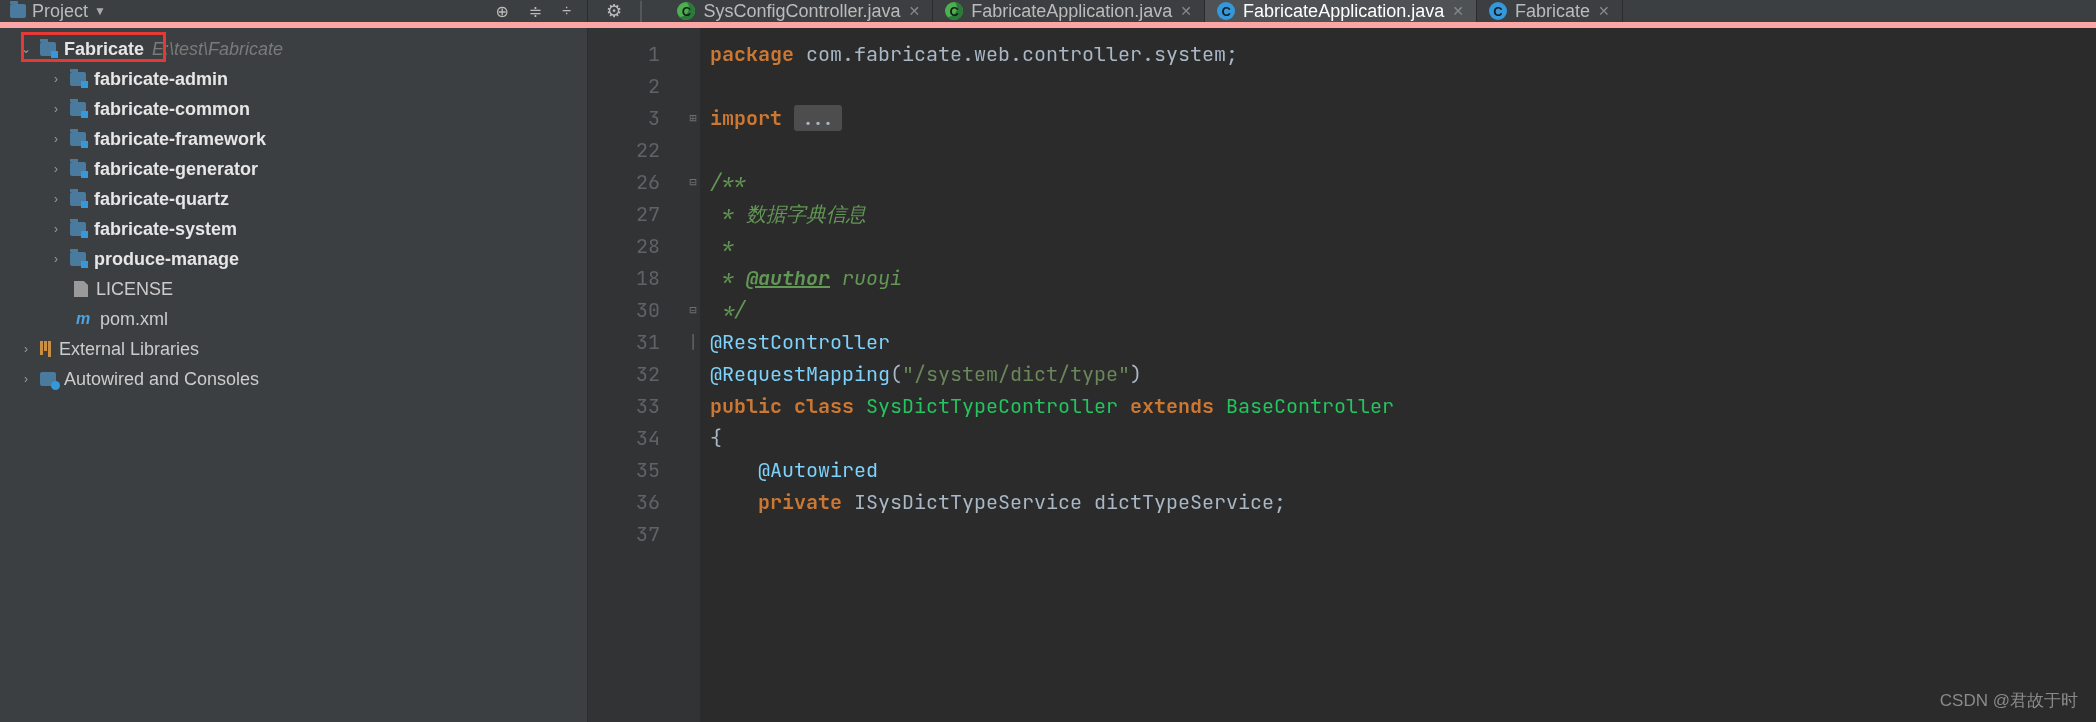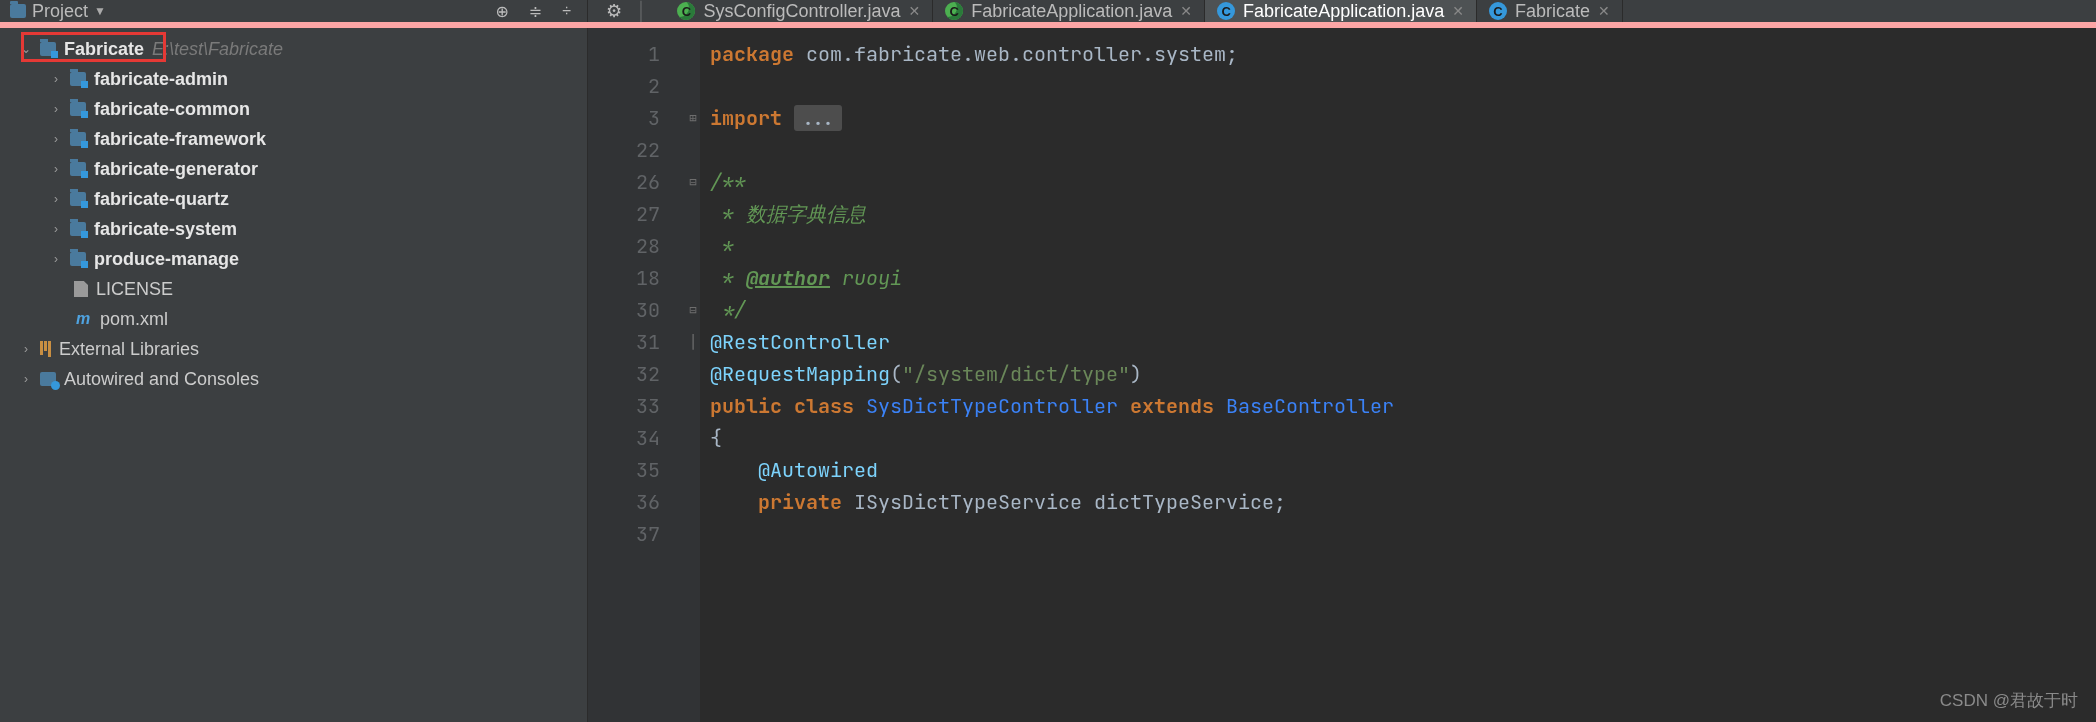--- a/index.html
+++ b/index.html
@@ -138,21 +138,21 @@
     padding:10px 0 0 10px; white-space:pre; color:#a9b7c6;
   }
   .code div { height:32px; }
   .kw { color:#cc7832;font-weight:bold; }
   .pkg { color:#a9b7c6; }
   .cmt { color:#629755; font-style:italic; }
   .doclink { color:#629755; font-style:italic; text-decoration:underline; font-weight:bold; }
   .ann { color:#7dd3fc; }
   .str { color:#6a8759; }
   .type { color:#a9b7c6; }
-  .cls { color:#3b82f6; }
+  .cls { color:#22c55e; }
   .ellipsis-box{
     background:#4d4d4d; color:#a9b7c6; padding:0 6px; border-radius:3px; font-style:normal;
   }
 
   .watermark{
     position:absolute; right:18px; bottom:10px; color:#8a8a8a; font-size:17px;
     font-family: Arial, sans-serif;
   }
 </style>
 </head>

